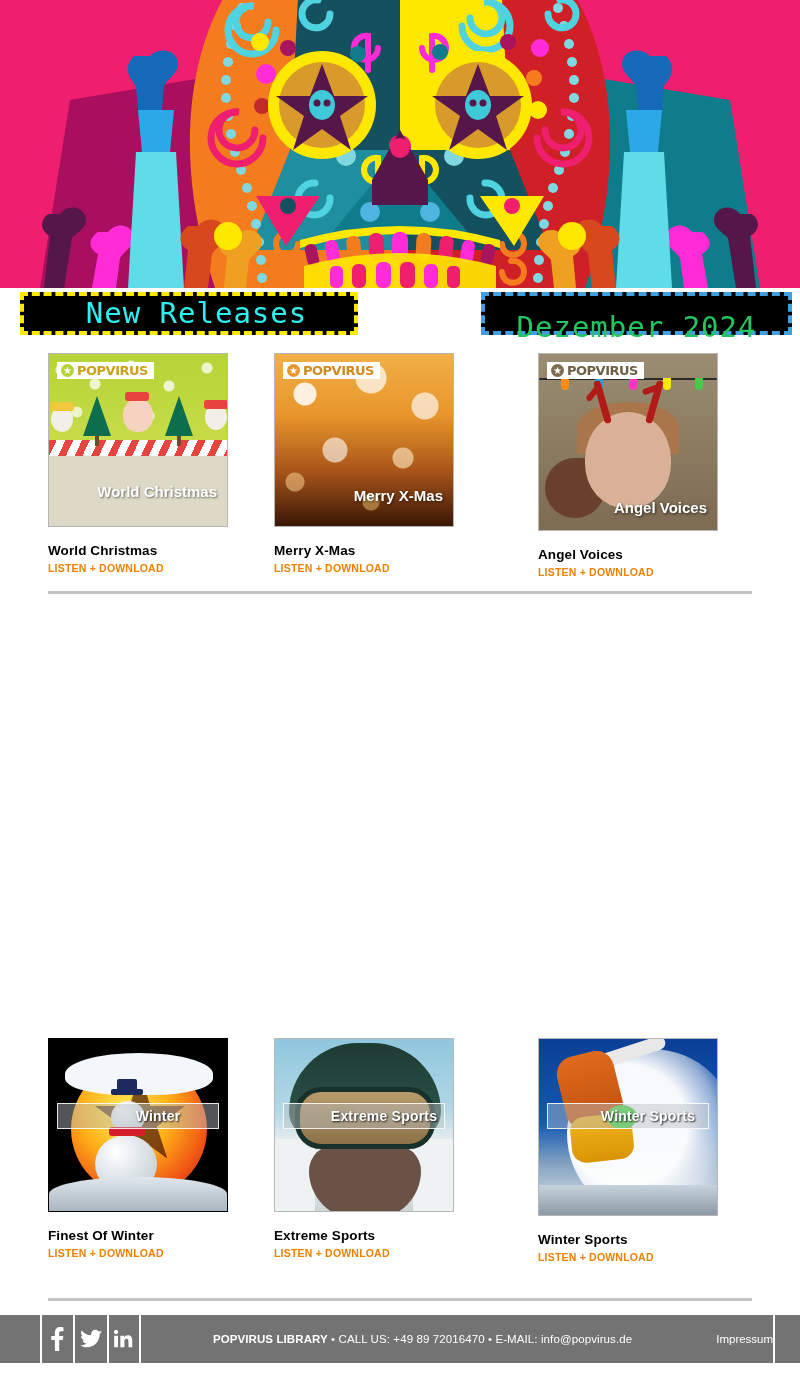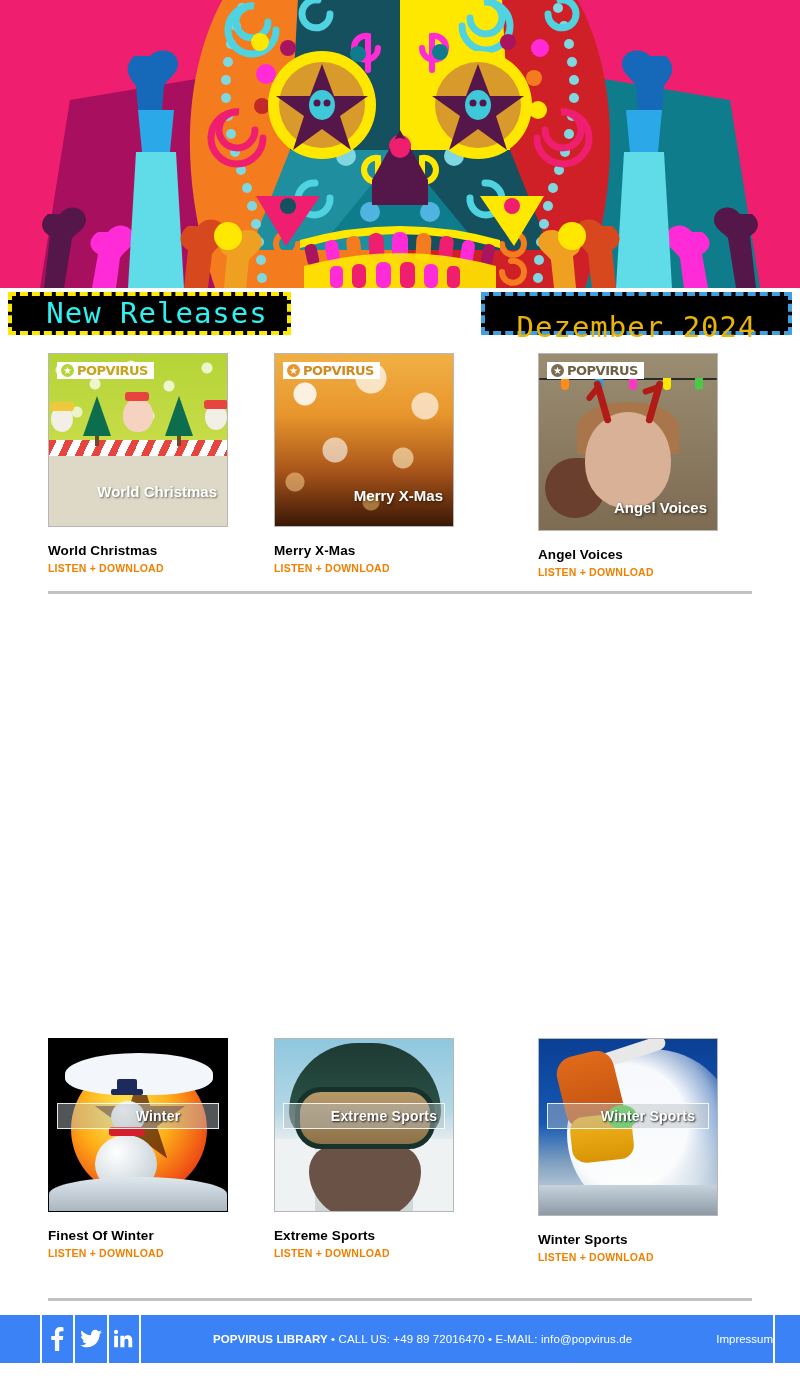--- a/index.html
+++ b/index.html
@@ -16,32 +16,32 @@
   
   .hero { position: relative; width: 800px; height: 288px; overflow: hidden; background: #ef1e6e; }
   .hero svg { display: block; width: 800px; height: 288px; }
   .ticket {
     position: absolute; top: 292px;
     background: #000000;
     display: flex; align-items: center; justify-content: center;
     height: 43px;
     padding: 0 14px;
   }
-  .ticket-left { left: 8px; width: 283px; border: 4px dashed #ffe800; padding-left: 29px; }
+  .ticket-left { left: 20px; width: 338px; border: 4px dashed #ffe800; padding-left: 29px; }
   .ticket-right { left: 481px; width: 311px; border: 4px dashed #3f9fdf; }
   .ticket span {
     font-family: "DejaVu Sans Mono", monospace;
     font-weight: 400;
     font-size: 29px;
     letter-spacing: 1px;
     line-height: 1;
     white-space: nowrap;
   }
   .ticket-left span { color: #2ef0f0; }
-  .ticket-right span { color: #eab308; margin-top: 28px; }
+  .ticket-right span { color: #22c55e; margin-top: 28px; }
 
   
   .grid { position: absolute; left: 0; width: 800px; display: flex; }
   .grid-top { top: 353px; }
   .grid-bottom { top: 1038px; }
   .col { width: 262px; padding-left: 48px; }
   .col.c2 { padding-left: 12px; }
   .col.c3 { padding-left: 14px; }
 
   .thumb {
@@ -211,21 +211,21 @@
     position:absolute; left:0; right:0; top:168px; text-align:center;
     font-family:"DejaVu Sans Mono", monospace; font-weight:bold; font-size:56px;
     letter-spacing:1px; color:#f41909;
     text-shadow: 0 0 2px rgba(0,0,0,.45), 3px 4px 6px rgba(0,0,0,.55);
     white-space:nowrap;
   }
 
   
   .footer {
     position:absolute; left:0; top:1315px; width:800px; height:48px;
-    background:#3b82f6; display:flex; align-items:stretch;
+    background:#737373; display:flex; align-items:stretch;
   }
   .footer .pad-l { width:48px; }
   .soc {
     width:40px; display:flex; align-items:center; justify-content:center;
     border-left:2px solid #ffffff; color:#fff;
   }
   .soc:last-of-type { border-right:2px solid #ffffff; }
   .soc svg { display:block; }
   .foot-center {
     flex:1; display:flex; align-items:center; padding-left:72px; gap:84px;

